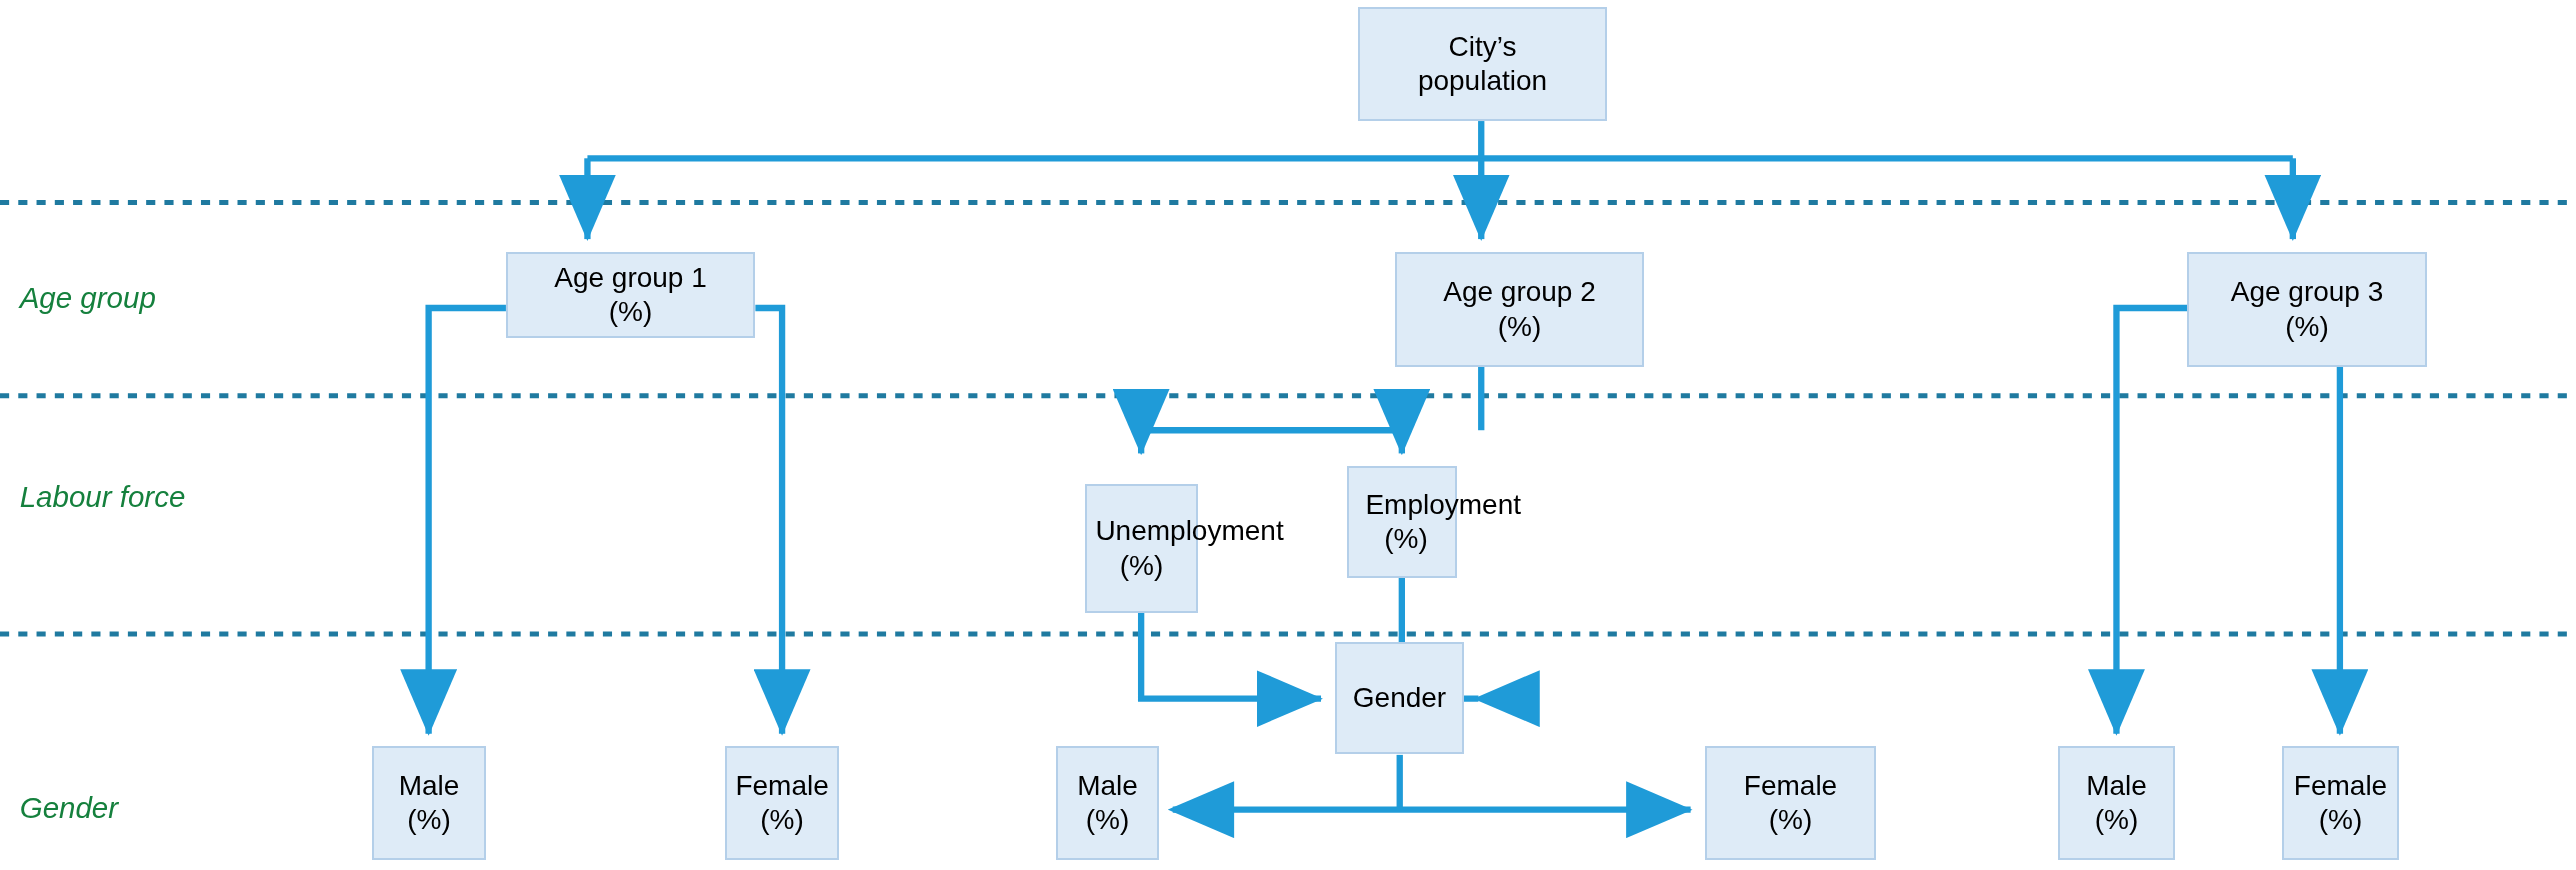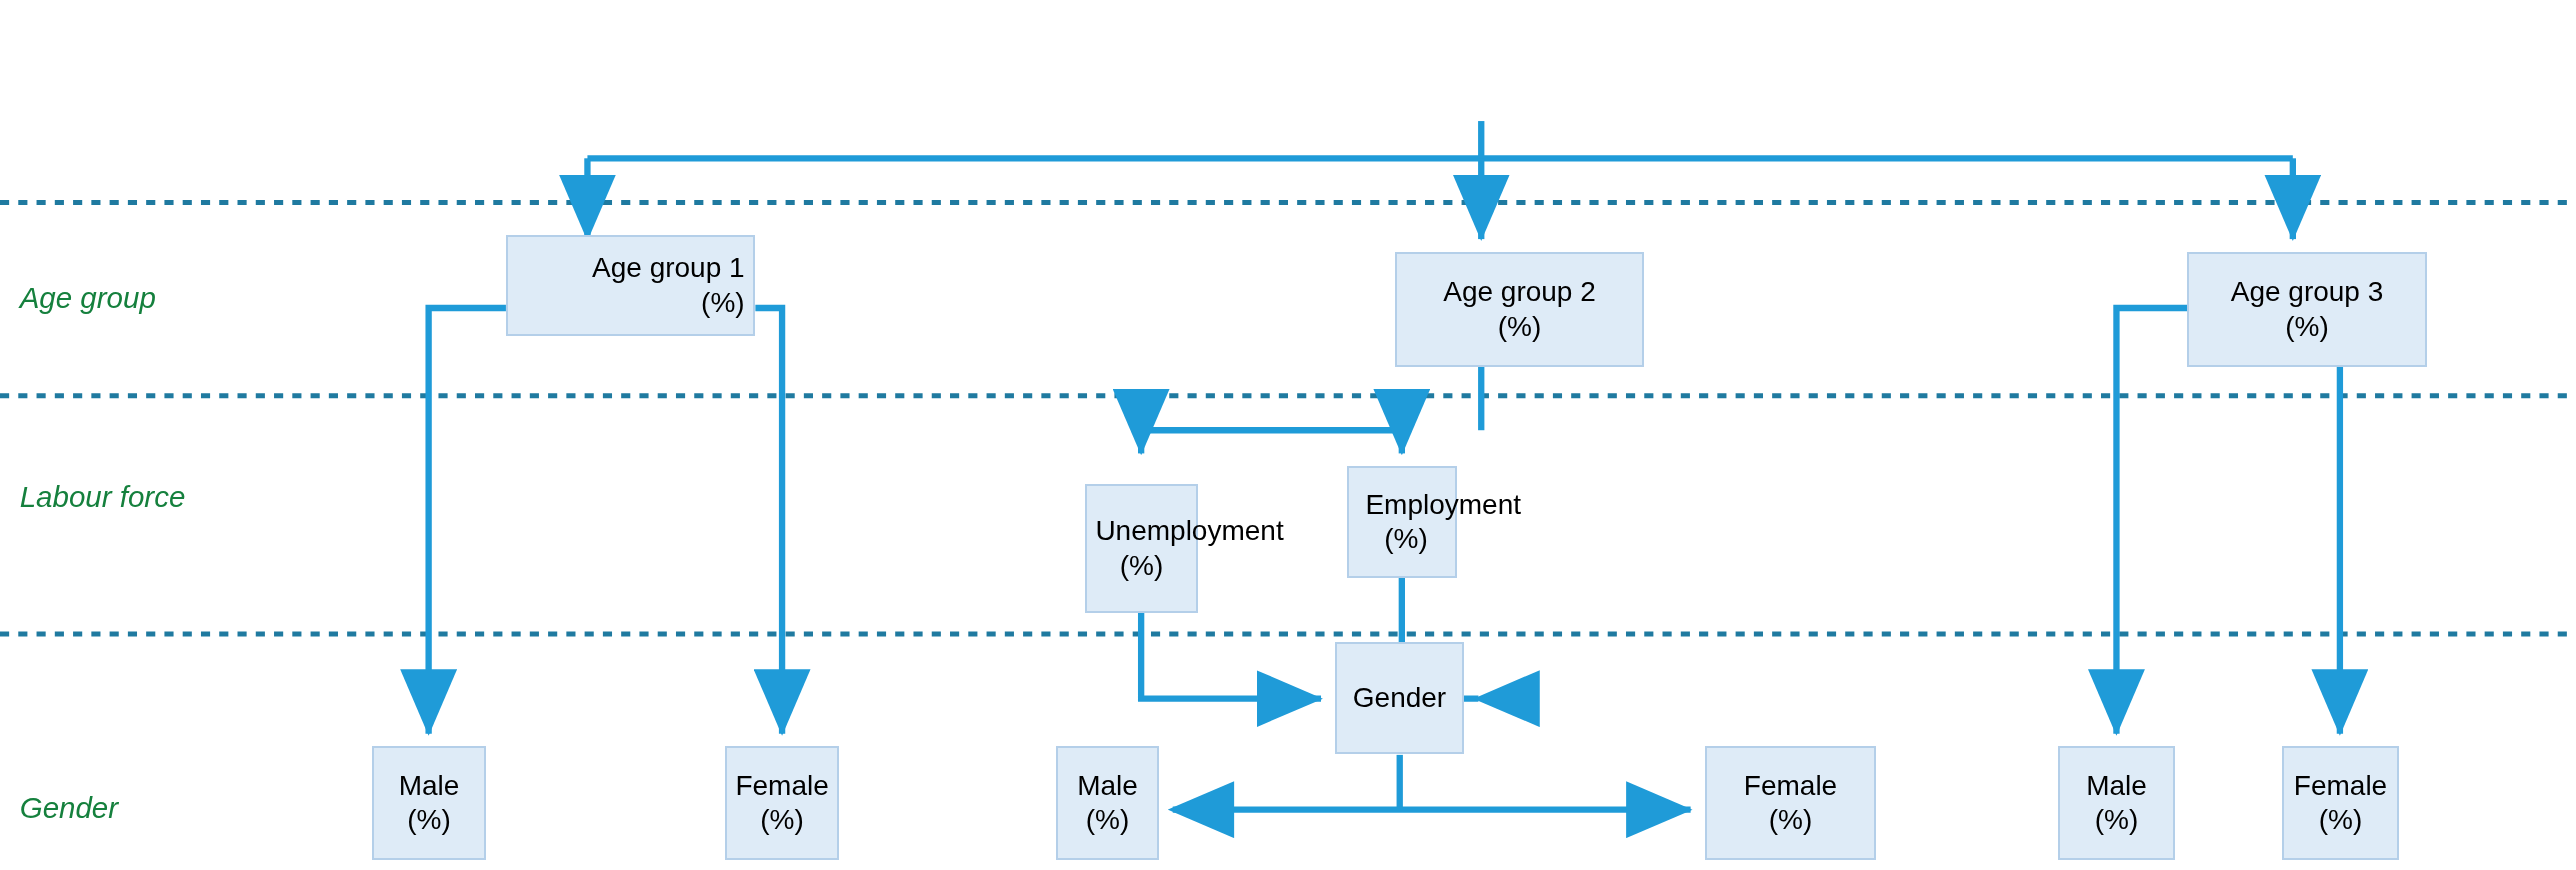--- a/index.html
+++ b/index.html
@@ -103,22 +103,28 @@
     <g stroke="#1f9bd8" stroke-width="9" fill="none">
       <path d="M3113,438 L3012,438 L3012,1044" marker-end="url(#arrow-end)"></path>
       <path d="M3411,438 L3330,438 L3330,1044" marker-end="url(#arrow-end)"></path>
     </g>
   </svg>
 
   <div class="row-label" style="left:19.7px; top:281px;">Age group</div>
   <div class="row-label" style="left:19.7px; top:480px;">Labour force</div>
   <div class="row-label" style="left:19.7px; top:791px;">Gender</div>
 
-
-  <div class="node" style="left:506px; top:235px; width:249px; height:101px;text-align:right;">
+  <div class="node" style="left:1358px; top:7px; width:249px; height:114px;">
+    <span>
+        <span>City’s</span>
+        <span>population</span>
+      </span>
+  </div>
+
+  <div class="node" style="left:506px; top:252px; width:249px; height:86px;">
     <span>
         <span>Age group 1</span>
         <span>(%)</span>
       </span>
   </div>
 
   <div class="node" style="left:1358px; top:252px; width:249px; height:115px;margin-left:37px;">
     <span>
         <span>Age group 2</span>
         <span>(%)</span>

